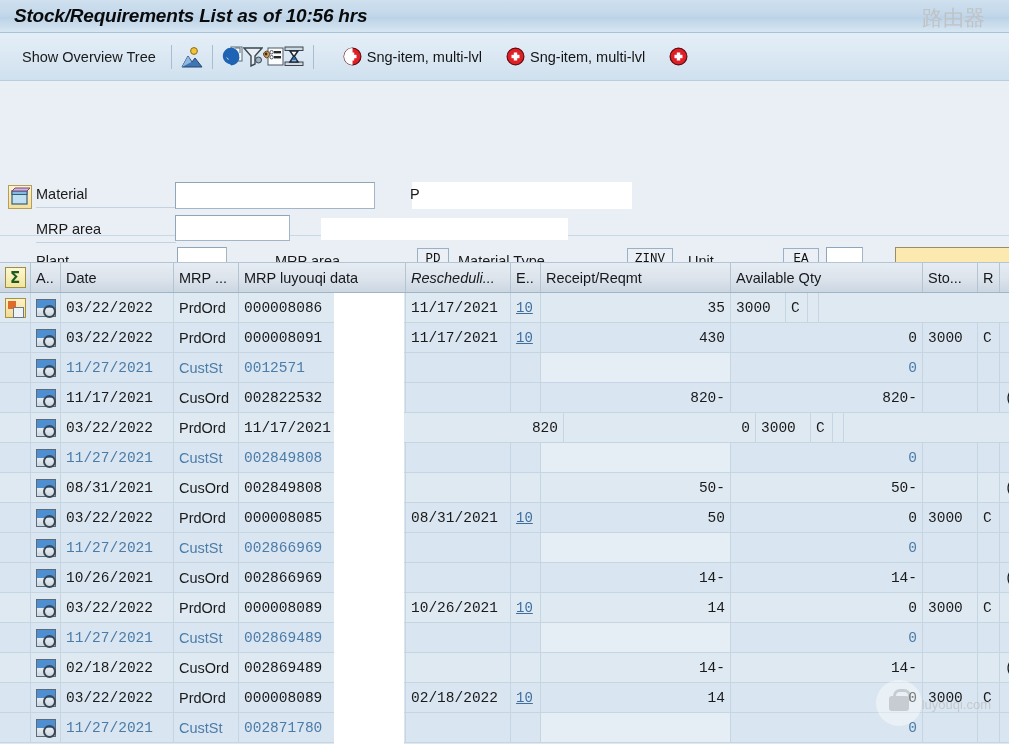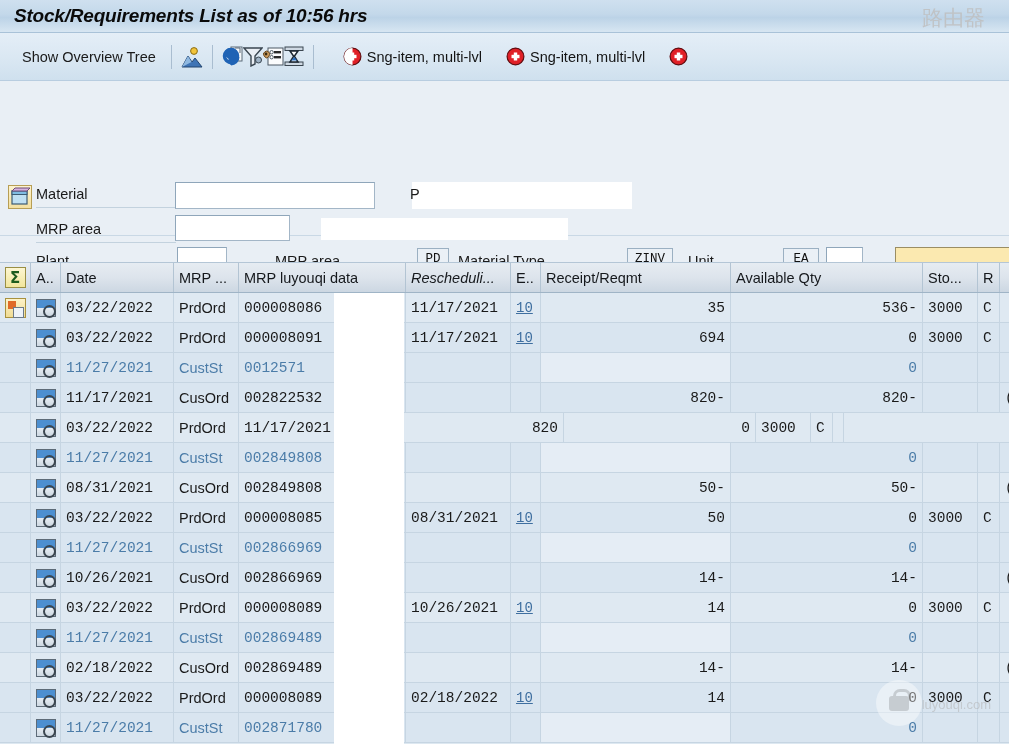--- a/index.html
+++ b/index.html
@@ -443,38 +443,37 @@
           <div class="magn"></div>
         </div>
         <div class="td" style="width: 113px;">03/22/2022</div>
         <div class="td sans" style="width: 65px;">PrdOrd</div>
         <div class="td" style="width: 167px;">000008086</div>
         <div class="td" style="width: 105px;">11/17/2021</div>
         <div class="td" style="width: 30px;">
           <span class="exc-link">10</span>
         </div>
         <div class="td num" style="width: 190px;">35</div>
-        <div class="td num" style="width: 192px;">536-</div>
         <div class="td" style="width: 55px;">3000</div>
         <div class="td" style="width: 22px;">C</div>
         <div class="td" style="width: 9px;"></div>
       </div>
       <div class="trow even">
         <div class="td icocell" style="width: 31px;"></div>
         <div class="td icocell" style="width: 30px;">
           <div class="magn"></div>
         </div>
         <div class="td" style="width: 113px;">03/22/2022</div>
         <div class="td sans" style="width: 65px;">PrdOrd</div>
         <div class="td" style="width: 167px;">000008091</div>
         <div class="td" style="width: 105px;">11/17/2021</div>
         <div class="td" style="width: 30px;">
           <span class="exc-link">10</span>
         </div>
-        <div class="td num" style="width: 190px;">694</div>
+        <div class="td num" style="width: 190px;">430</div>
         <div class="td num" style="width: 192px;">0</div>
         <div class="td" style="width: 55px;">3000</div>
         <div class="td" style="width: 22px;">C</div>
         <div class="td" style="width: 9px;"></div>
       </div>
       <div class="trow even">
         <div class="td icocell cust" style="width: 31px;"></div>
         <div class="td icocell cust" style="width: 30px;">
           <div class="magn"></div>
         </div>

